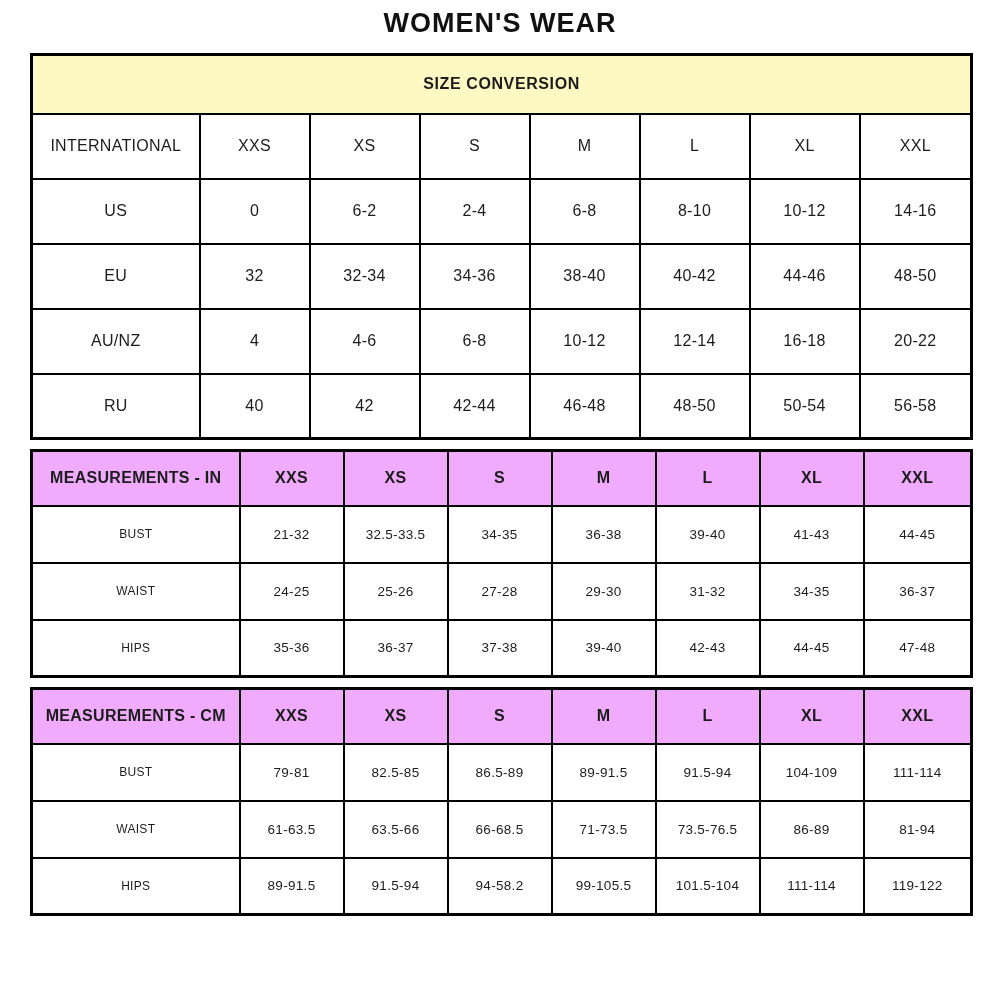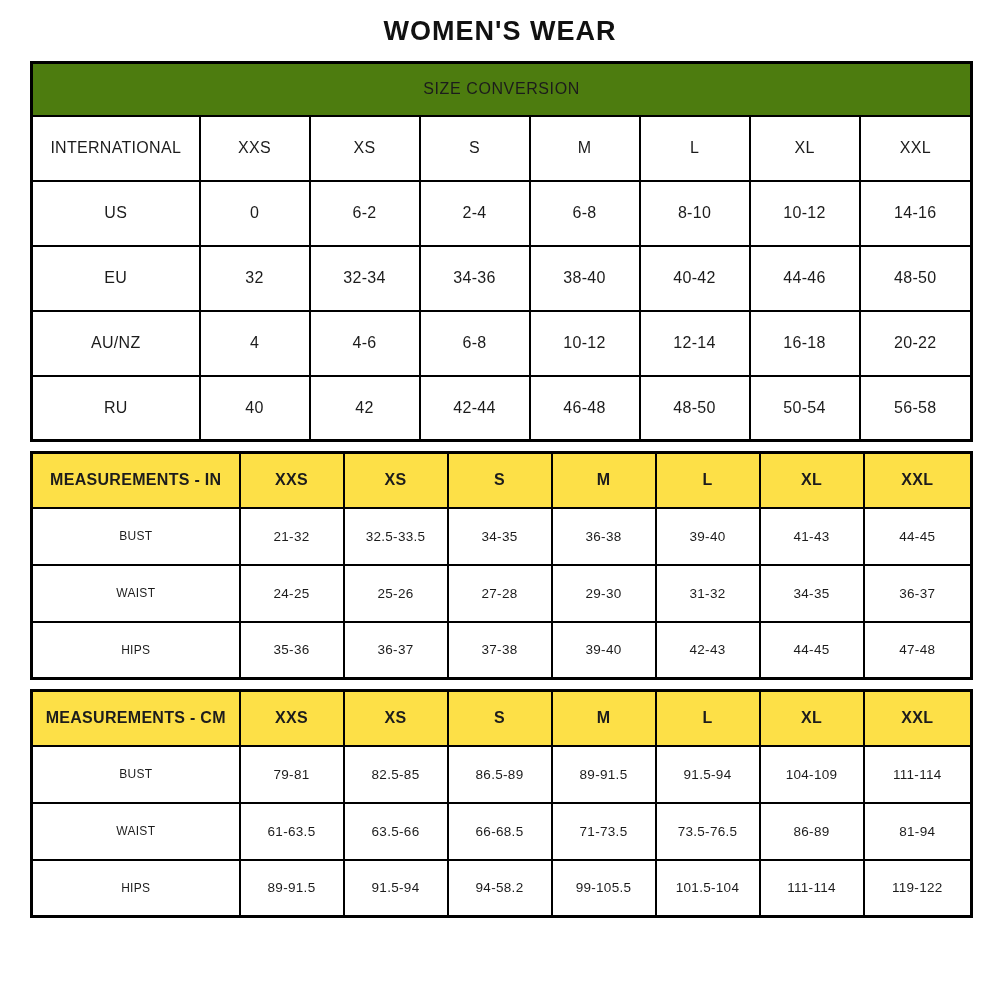--- a/index.html
+++ b/index.html
@@ -3,21 +3,21 @@
 <meta charset="utf-8">
 <style>
   * { box-sizing: border-box; }
   html, body { margin: 0; padding: 0; }
   body {
     width: 1000px; height: 1000px;
     background: #ffffff;
     color: #1c1c1c;
     font-family: "Liberation Sans", sans-serif;
   }
-  .page { padding: 12px 30px 0 30px; }
+  .page { padding: 4px 30px 0 30px; }
 
   .page-title {
     margin: 4px 0 14px 0;
     text-align: center;
     font-size: 27px;
     font-weight: bold;
     letter-spacing: 1px;
     color: #111111;
   }
 
@@ -34,32 +34,32 @@
     vertical-align: middle;
     padding: 0;
     font-weight: normal;
     letter-spacing: 0.3px;
     overflow: hidden;
     white-space: nowrap;
   }
 
   
   .t1 .banner th {
-    height: 53px;
-    background: #4d7c0f;
+    height: 59px;
+    background: #fef9c3;
     font-size: 16px;
-    font-weight: normal;
+    font-weight: bold;
     letter-spacing: 0.6px;
   }
   .t1 td { height: 65px; font-size: 16px; }
 
   
   .tm .mhead td {
     height: 55px;
-    background: #fde047;
+    background: #f0abfc;
     font-size: 16px;
     font-weight: bold;
   }
   .tm td { height: 57px; font-size: 13.5px; }
   .tm td.rowlabel { font-size: 12px; }
 </style>
 </head>
 <body>
 
 <div class="page">

